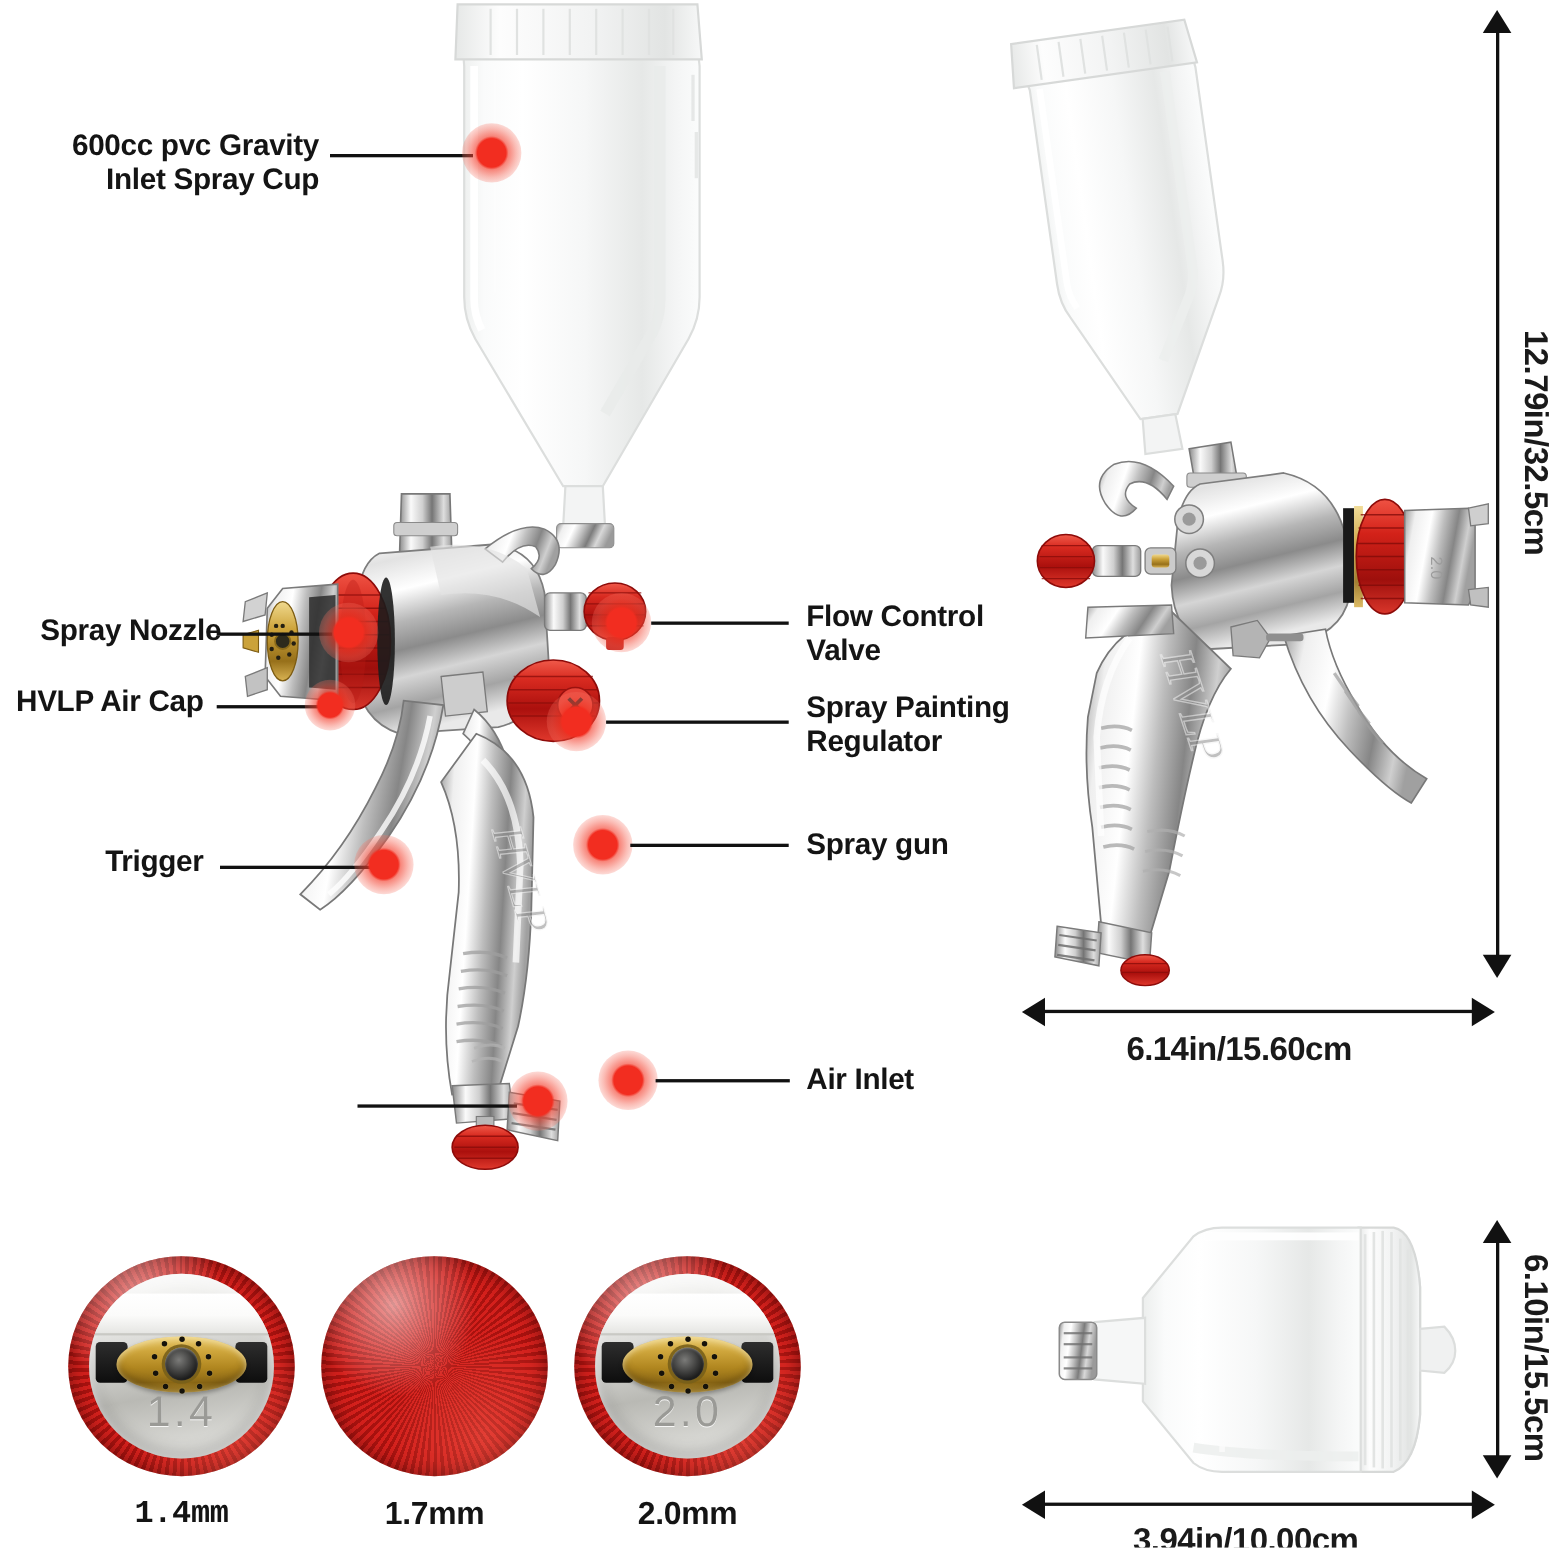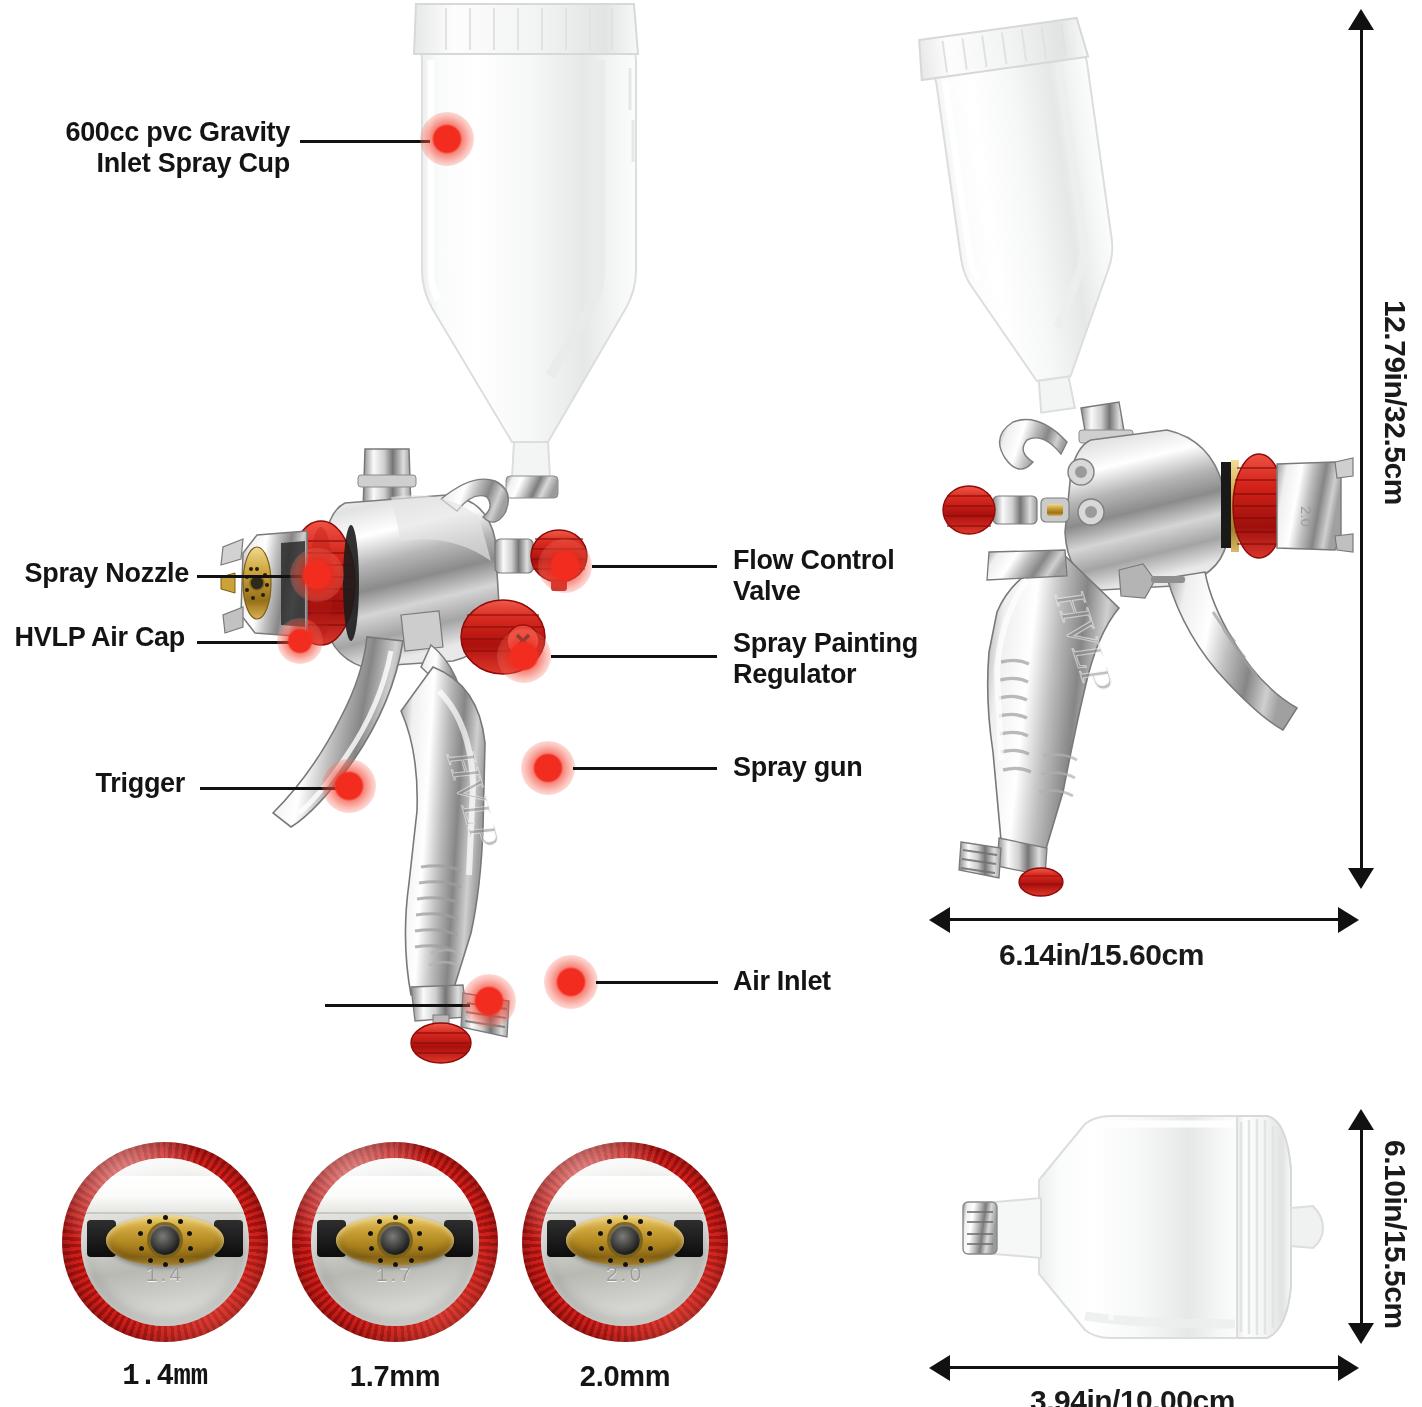--- a/index.html
+++ b/index.html
@@ -115,21 +115,21 @@
     box-shadow:0 0 0 3px rgba(120,95,25,.9), inset 0 1px 2px rgba(255,255,255,.35);
   }
   .cap .holes{position:absolute;left:50%;top:49%;width:0;height:0;}
   .cap .holes i{
     position:absolute;width:5px;height:5px;border-radius:50%;
     background:#15120a;box-shadow:0 0 1px rgba(255,230,160,.6);
   }
   .cap .num{
     position:absolute;left:0;right:0;top:62%;
     text-align:center;
-    font-size:21px;font-weight:normal;
+    font-size:39px;font-weight:normal;
     color:#9a9a96;
     letter-spacing:3px;
     text-shadow:0 1px 0 rgba(255,255,255,.85);
   }
   .cap-caption{
     position:absolute;text-align:center;width:206px;
     font-weight:bold;font-size:29px;color:#141414;letter-spacing:-.3px;
   }
 
   
@@ -371,21 +371,21 @@
         </g>
       </g>
     </svg>
   </div>
 
   <div class="lbl right-al" style="left:40px;top:117px;width:250px;">600cc pvc Gravity
 Inlet Spray Cup</div>
   <div class="leader" style="left:300px;top:140px;width:130px;"></div>
   <div class="dot" style="left:447px;top:139px;"></div>
 
-  <div class="lbl right-al" style="left:4px;top:558px;width:185px;">Spray Nozzle</div>
+  <div class="lbl right-al" style="left:16px;top:558px;width:185px;">Spray Nozzle</div>
   <div class="leader" style="left:197px;top:575px;width:105px;"></div>
   <div class="dot" style="left:317px;top:575px;"></div>
 
   <div class="lbl right-al" style="left:0px;top:622px;width:185px;">HVLP Air Cap</div>
   <div class="leader" style="left:197px;top:641px;width:100px;"></div>
   <div class="dot sm" style="left:300px;top:641px;"></div>
 
   <div class="lbl right-al" style="left:0px;top:768px;width:185px;">Trigger</div>
   <div class="leader" style="left:200px;top:787px;width:140px;"></div>
   <div class="dot" style="left:349px;top:786px;"></div>
@@ -531,21 +531,21 @@
   </div>
 
   <div class="dimline-v" style="left:1360px;top:30px;height:840px;"></div>
   <div class="arrowhead ah-up" style="left:1348px;top:9px;"></div>
   <div class="arrowhead ah-dn" style="left:1348px;top:868px;"></div>
   <div class="dim-text vert" style="left:1412px;top:300px;">12.79in/32.5cm</div>
 
   <div class="dimline-h" style="left:950px;top:918px;width:390px;"></div>
   <div class="arrowhead ah-lf" style="left:929px;top:907px;"></div>
   <div class="arrowhead ah-rt" style="left:1338px;top:907px;"></div>
-  <div class="dim-text" style="left:999px;top:938px;">6.14in/15.60cm</div>
+  <div class="dim-text" style="left:1024px;top:938px;">6.14in/15.60cm</div>
 
   <div class="cap" style="left:62px;top:1142px;">
     <div class="ring"></div>
     <div class="ring-gloss"></div>
     <div class="innerdisc">
       <div class="topband"></div>
       <div class="wing-l"></div>
       <div class="wing-r"></div>
       <div class="horn"></div>
       <div class="hub"></div>
@@ -562,40 +562,20 @@
           <i style="left:-18px;top:-21px"></i>
       </div>
       <div class="num">1.4</div>
     </div>
   </div>
   <div class="cap-caption" style="left:62px;top:1360px;font-family:Liberation Mono, monospace;">1.4mm</div>
 
   <div class="cap" style="left:292px;top:1142px;">
     <div class="ring"></div>
     <div class="ring-gloss"></div>
-    <div class="innerdisc">
-      <div class="topband"></div>
-      <div class="wing-l"></div>
-      <div class="wing-r"></div>
-      <div class="horn"></div>
-      <div class="hub"></div>
-      <div class="holes">
-        <i style="left:-2px;top:-25px"></i>
-          <i style="left:13px;top:-21px"></i>
-        <i style="left:22px;top:-9px"></i>
-          <i style="left:23px;top:6px"></i>
-        <i style="left:14px;top:18px"></i>
-          <i style="left:-2px;top:22px"></i>
-        <i style="left:-17px;top:18px"></i>
-          <i style="left:-26px;top:6px"></i>
-        <i style="left:-27px;top:-9px"></i>
-          <i style="left:-18px;top:-21px"></i>
-      </div>
-      <div class="num">1.7</div>
-    </div>
   </div>
   <div class="cap-caption" style="left:292px;top:1360px;">1.7mm</div>
 
   <div class="cap" style="left:522px;top:1142px;">
     <div class="ring"></div>
     <div class="ring-gloss"></div>
     <div class="innerdisc">
       <div class="topband"></div>
       <div class="wing-l"></div>
       <div class="wing-r"></div>

